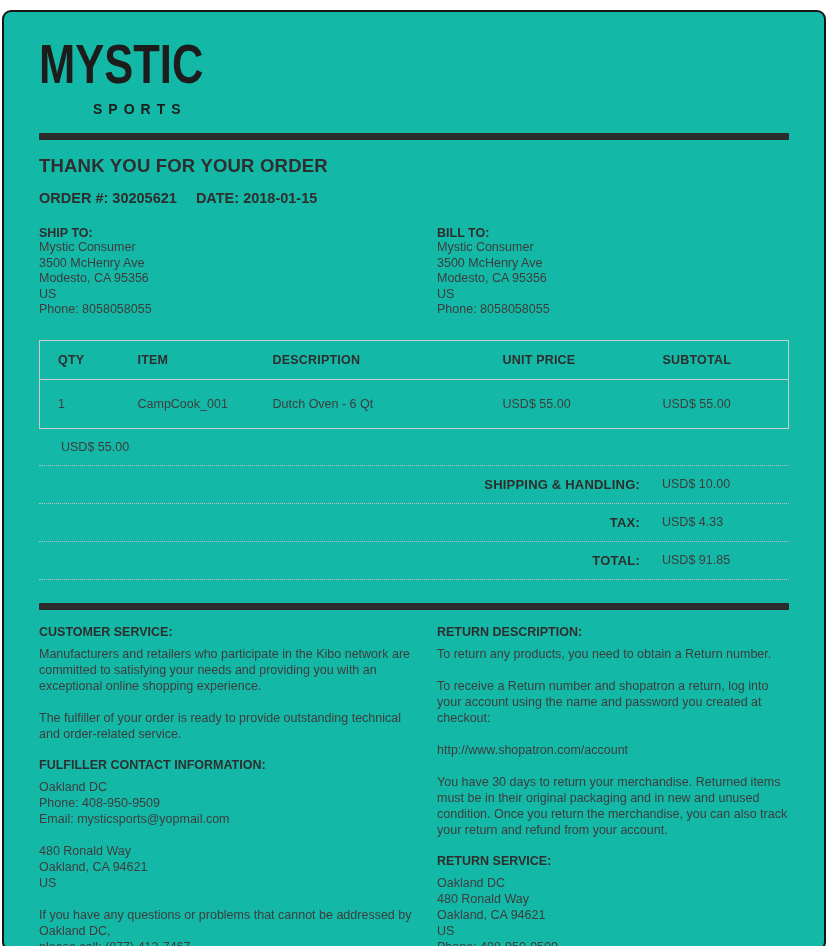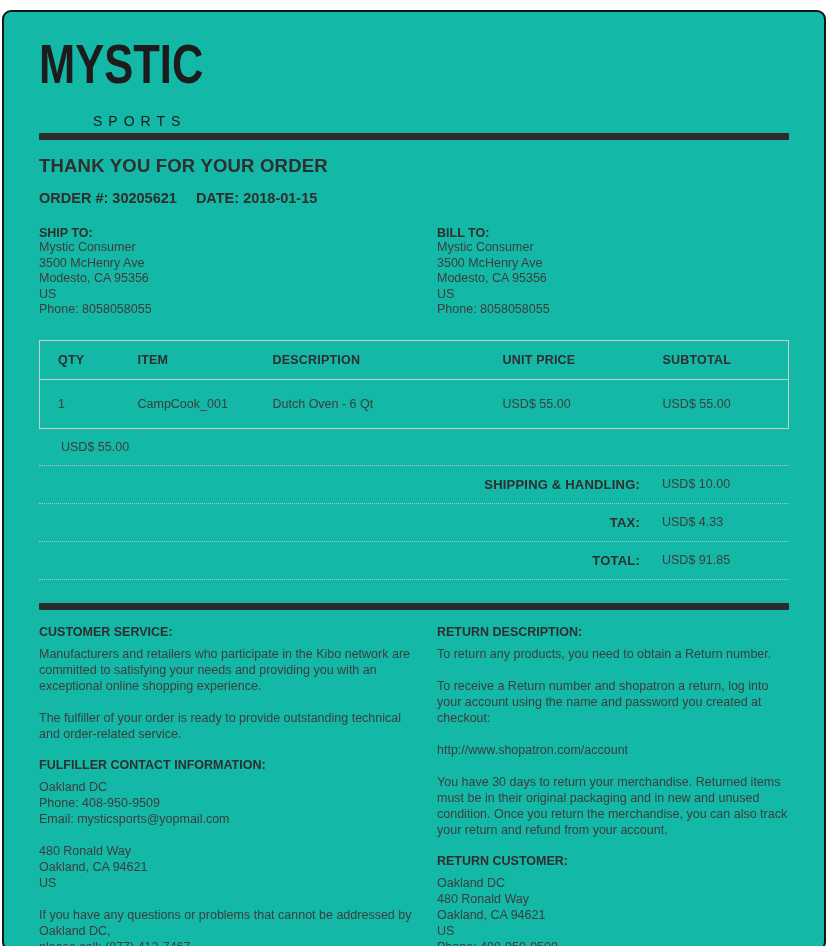--- a/index.html
+++ b/index.html
@@ -16,22 +16,22 @@
   .content { padding:0 35px; }
 
   
   .logo { margin-top:24px; height:76px; }
   .logo-title {
     font-size:58px; font-weight:bold; color:#1c1c1c; line-height:1;
     letter-spacing:0px; transform:scale(0.75,0.96); transform-origin:top left;
     white-space:nowrap;
   }
   .logo-subtitle {
-    font-size:14px; font-weight:normal; color:#1c1c1c; letter-spacing:6px;
-    margin:19px 0 0 54px; white-space:nowrap;
+    font-size:14px; font-weight:bold; color:#1c1c1c; letter-spacing:6px;
+    margin:7px 0 0 54px; white-space:nowrap;
   }
 
   .bar { height:7px; background:#2b2b2b; border-radius:1px; }
   .bar-top { margin-top:21px; }
   .bar-bottom { margin-top:23px; }
 
   .thank-you { font-size:18.5px; font-weight:bold; color:#2e2e2e; margin-top:15px; letter-spacing:0.2px; }
   .order-line { font-size:14.5px; font-weight:bold; color:#2e2e2e; margin-top:13px; }
   .order-line .date-part { margin-left:15px; }
   .order-line span { display:inline; }
@@ -185,21 +185,21 @@
         </div>
       </div>
 
       <div class="footer-right">
         <div class="section-heading">RETURN DESCRIPTION:</div>
         <p class="para">To return any products, you need to obtain a Return number.</p>
         <p class="para">To receive a Return number and shopatron a return, log into your account using the name and password you created at checkout:</p>
         <p class="para">http://www.shopatron.com/account</p>
         <p class="para">You have 30 days to return your merchandise. Returned items must be in their original packaging and in new and unused condition. Once you return the merchandise, you can also track your return and refund from your account.</p>
 
-        <div class="section-heading">RETURN CUSTOMER:</div>
+        <div class="section-heading">RETURN SERVICE:</div>
         <div class="line-block no-bottom-margin">
           <div class="line">Oakland DC</div>
           <div class="line">480 Ronald Way</div>
           <div class="line">Oakland, CA 94621</div>
           <div class="line">US</div>
           <div class="line">Phone: 408-950-9509</div>
         </div>
       </div>
 
     </div>

